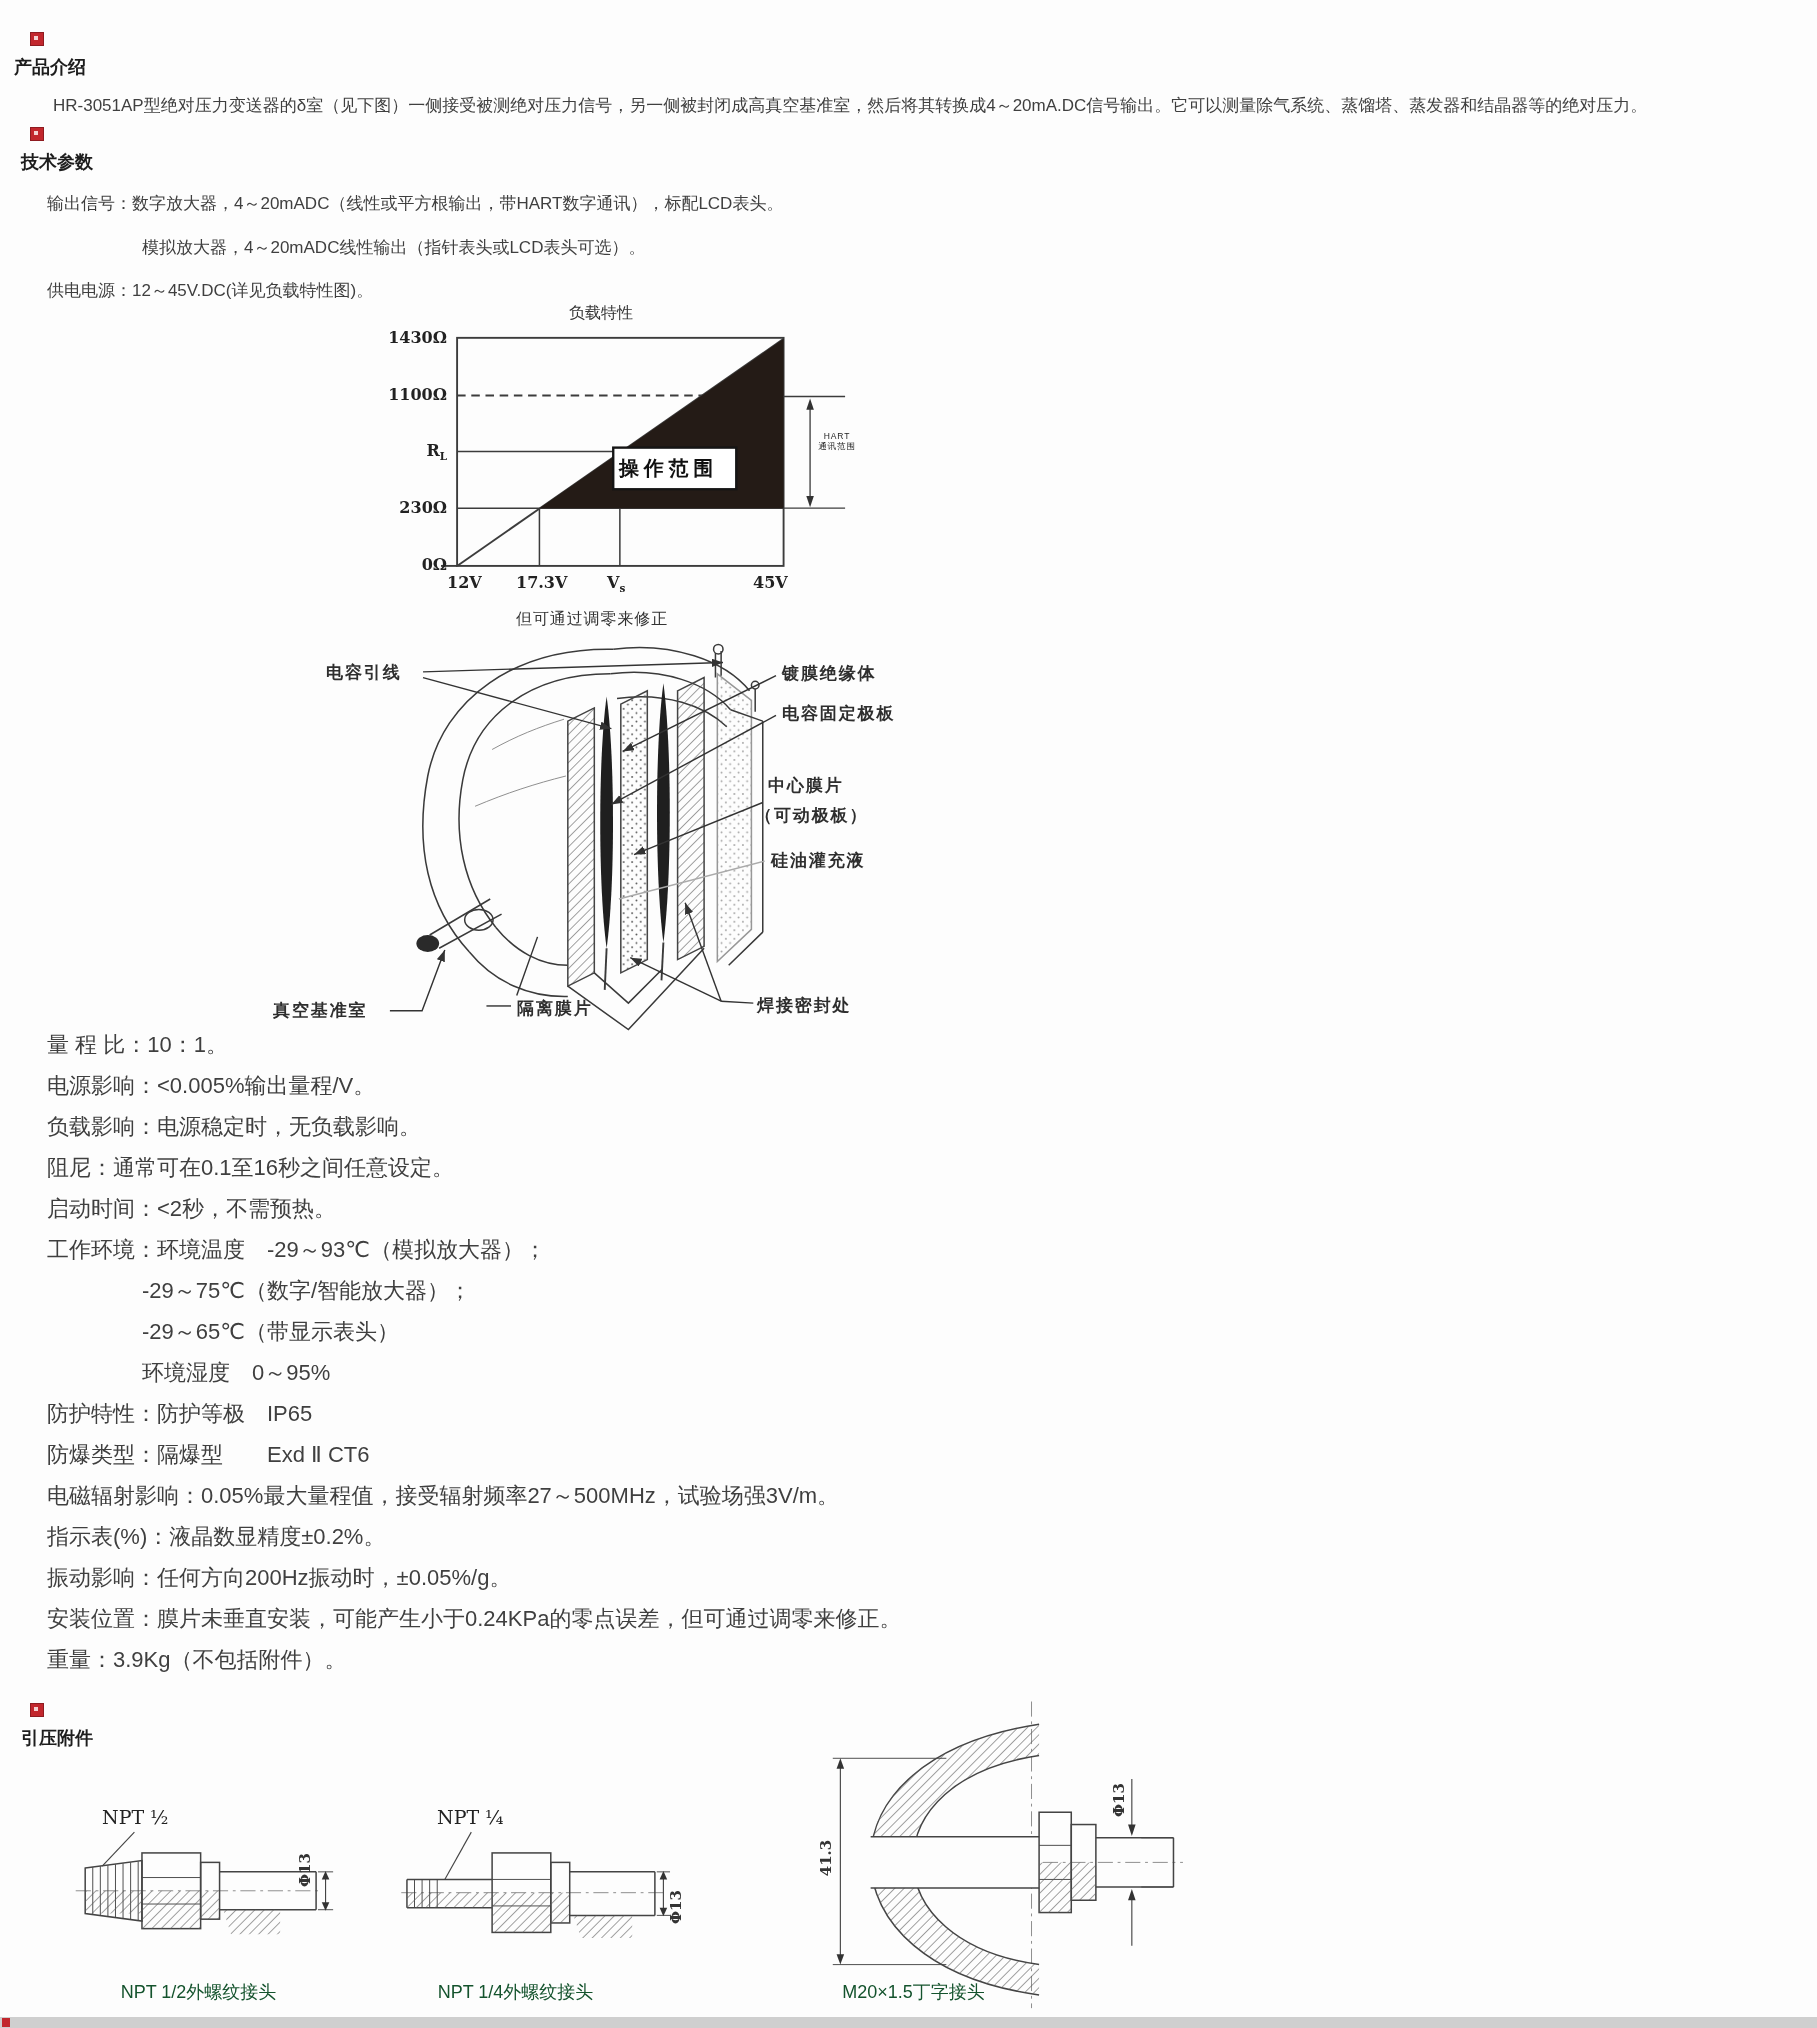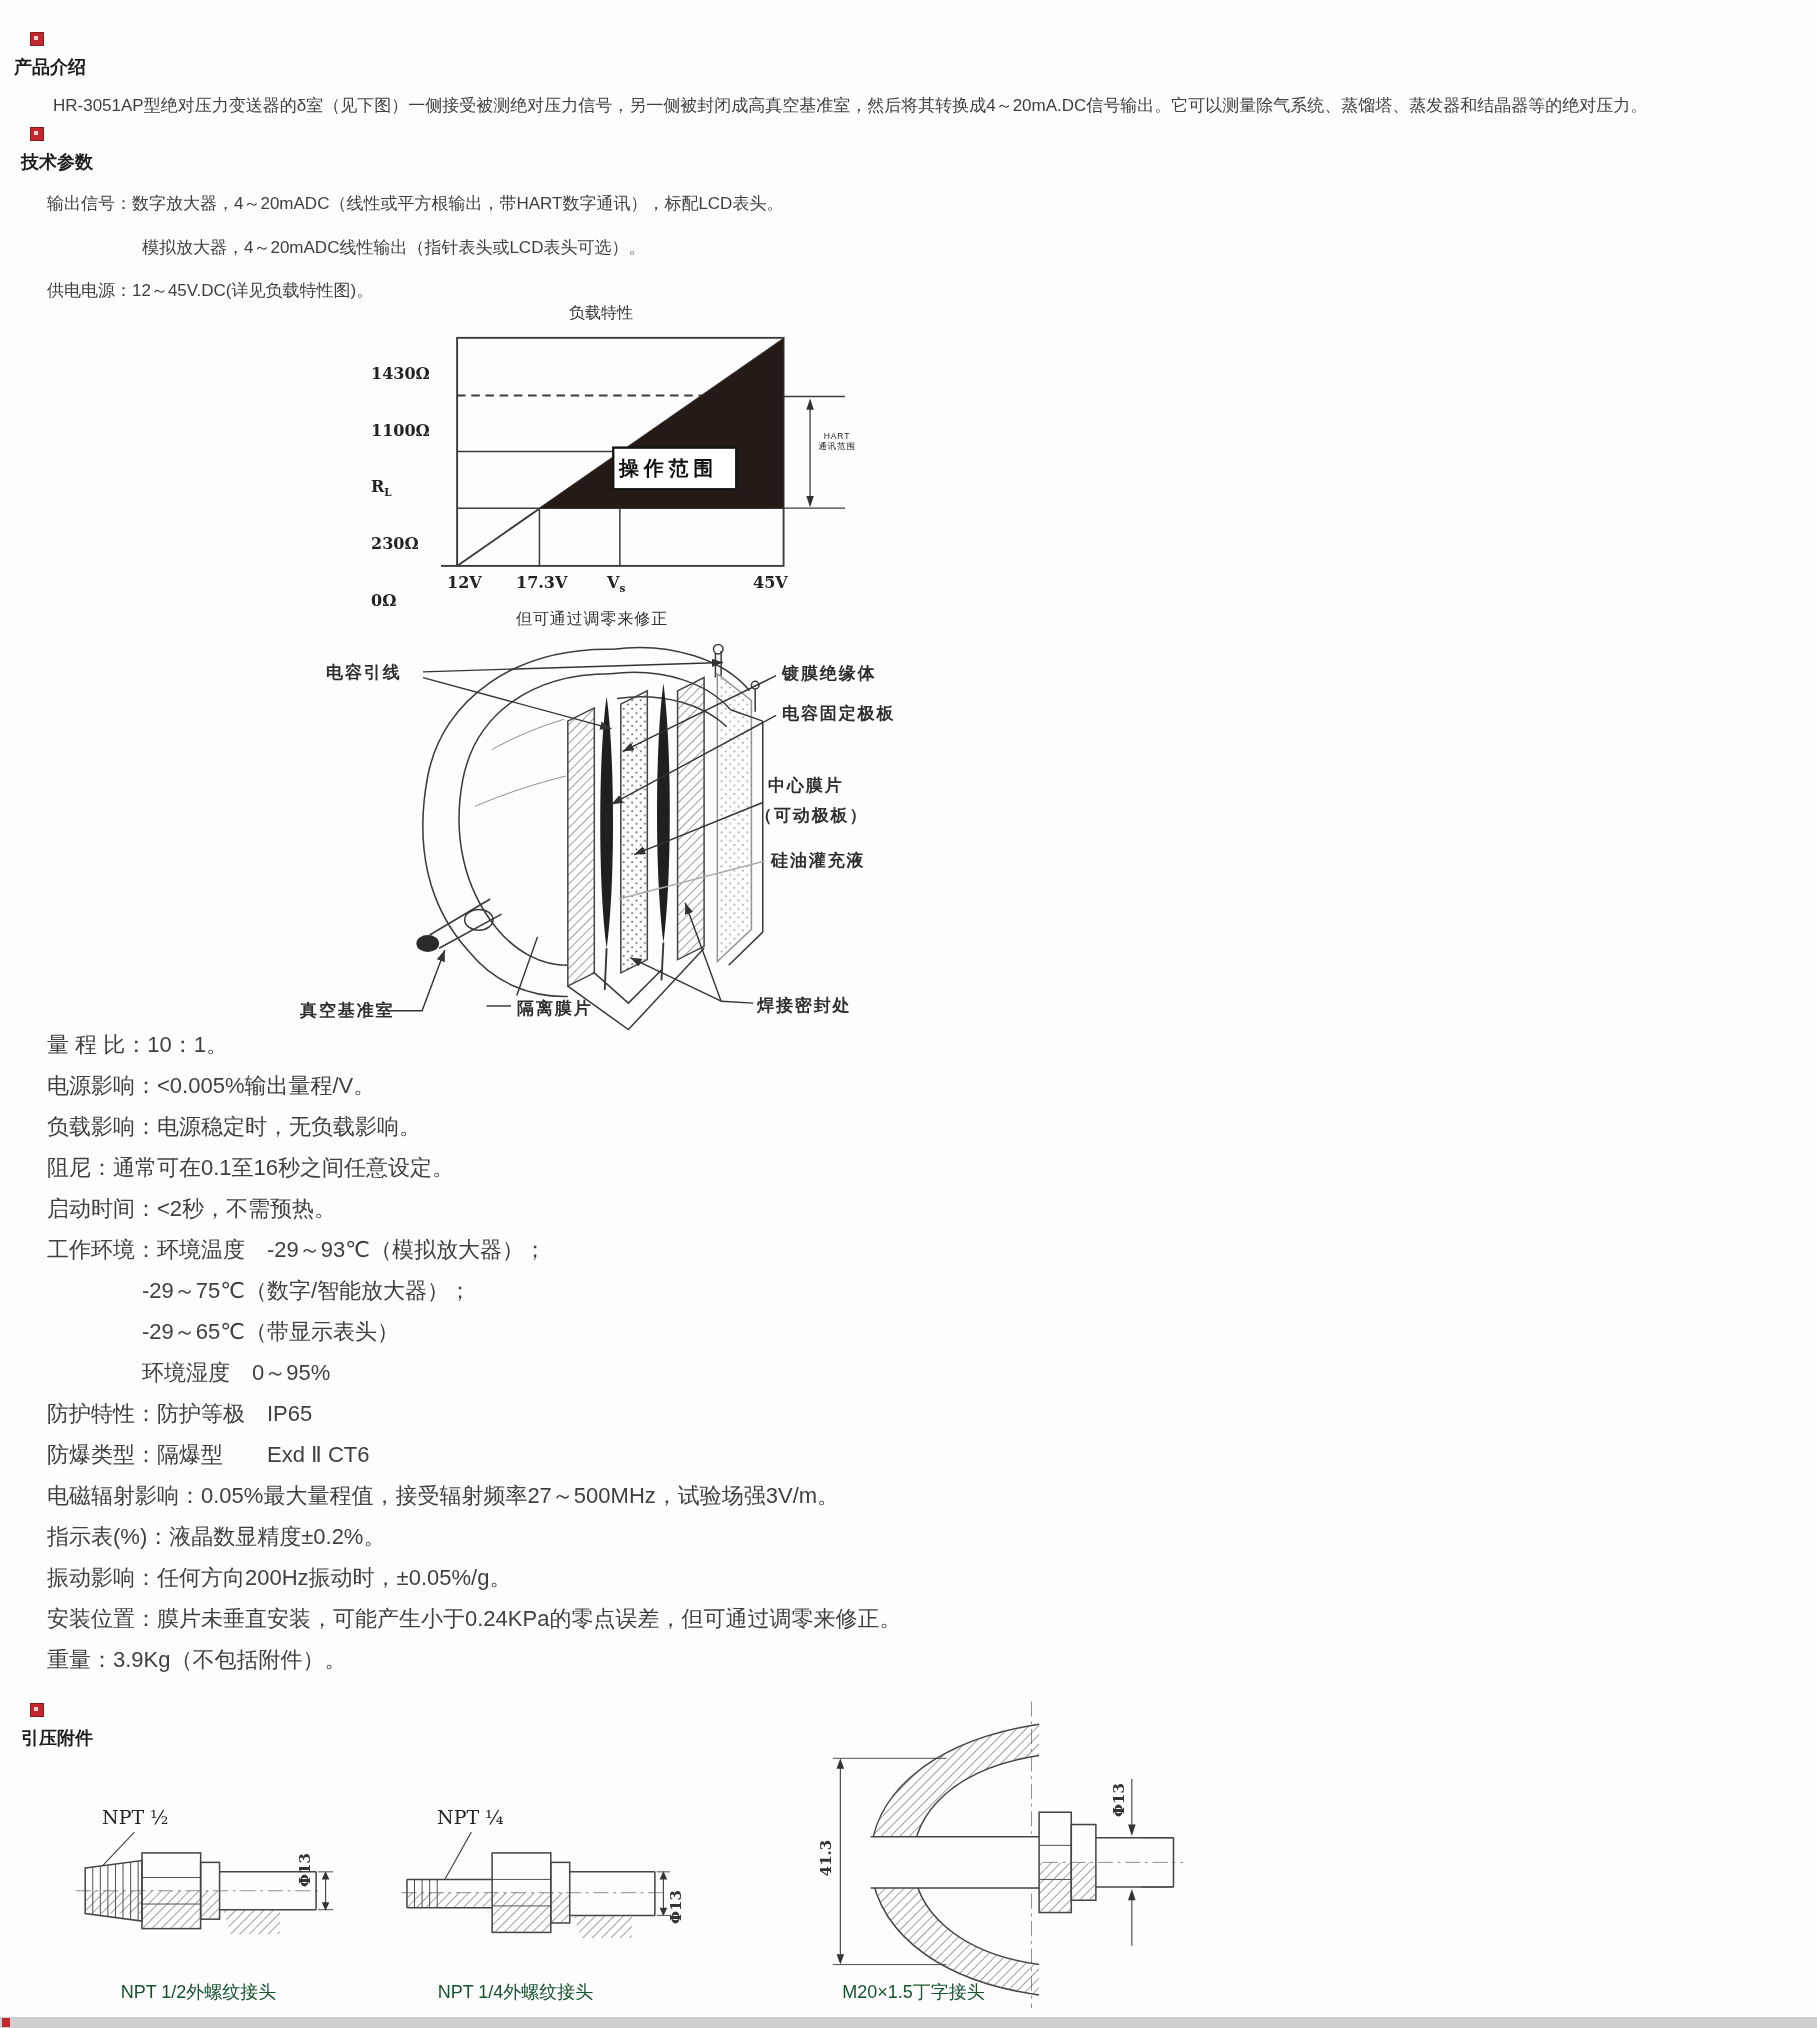--- a/index.html
+++ b/index.html
@@ -4,21 +4,21 @@
 <style>
   html,body{margin:0;padding:0;background:#e9e9e9;}
   .page{position:relative;width:1817px;height:2028px;background:#fdfdfd;overflow:hidden;
         font-family:"Liberation Sans","DejaVu Sans",sans-serif;}
   .art{position:absolute;left:0;top:0;width:1817px;height:2028px;}
   .h{position:absolute;font-weight:bold;font-size:18px;color:#1d1d1d;white-space:nowrap;}
   .body{position:absolute;font-size:17px;color:#3f3f3f;white-space:nowrap;}
   .ctitle{position:absolute;font-size:16px;color:#333;width:142px;text-align:center;white-space:nowrap;}
   .ctick{position:absolute;font-family:"DejaVu Serif","Liberation Serif",serif;font-weight:bold;
          font-size:16px;color:#222;white-space:nowrap;}
-  .ctick.y{width:76px;margin-top:36px;}
+  .ctick.y{width:76px;text-align:right;}
   sub.t{font-size:10.4px;}
   .opbox{position:absolute;left:615px;top:455px;width:107px;text-align:center;font-weight:bold;
          font-size:20px;letter-spacing:4.7px;color:#101010;white-space:nowrap;}
   .hart{position:absolute;left:815px;top:431px;width:44px;font-size:8.5px;line-height:10.4px;
         letter-spacing:0.9px;color:#222;text-align:center;white-space:nowrap;}
   .dcap{position:absolute;font-size:16px;color:#333;letter-spacing:0.9px;white-space:nowrap;}
   .dlabel{position:absolute;font-family:"DejaVu Serif","Liberation Serif",serif;font-weight:bold;
           font-size:17px;color:#2e2e2e;letter-spacing:1.9px;white-space:nowrap;}
   .specs{position:absolute;left:47px;top:1030px;}
   .specs>div{height:41px;font-size:22px;color:#3f3f3f;white-space:nowrap;}
@@ -221,21 +221,21 @@
     <div>通讯范围</div>
   </div>
 
   <div class="dcap" style="left:516px;top:609px">但可通过调零来修正</div>
   <div class="dlabel" style="left:326px;top:661px">电容引线</div>
   <div class="dlabel" style="left:782px;top:662px">镀膜绝缘体</div>
   <div class="dlabel" style="left:782px;top:702px">电容固定极板</div>
   <div class="dlabel" style="left:768px;top:774px">中心膜片</div>
   <div class="dlabel" style="left:755px;top:804px">（可动极板）</div>
   <div class="dlabel" style="left:771px;top:849px">硅油灌充液</div>
-  <div class="dlabel" style="left:300px;top:999px">真空基准室</div>
+  <div class="dlabel" style="left:273px;top:999px">真空基准室</div>
   <div class="dlabel" style="left:517px;top:997px">隔离膜片</div>
   <div class="dlabel" style="left:757px;top:994px">焊接密封处</div>
 
   <div class="specs">
     <div>量 程 比：10：1。</div>
     <div>电源影响：&lt;0.005%输出量程/V。</div>
     <div>负载影响：电源稳定时，无负载影响。</div>
     <div>阻尼：通常可在0.1至16秒之间任意设定。</div>
     <div>启动时间：&lt;2秒，不需预热。</div>
     <div>工作环境：环境温度　-29～93℃（模拟放大器）；</div>

